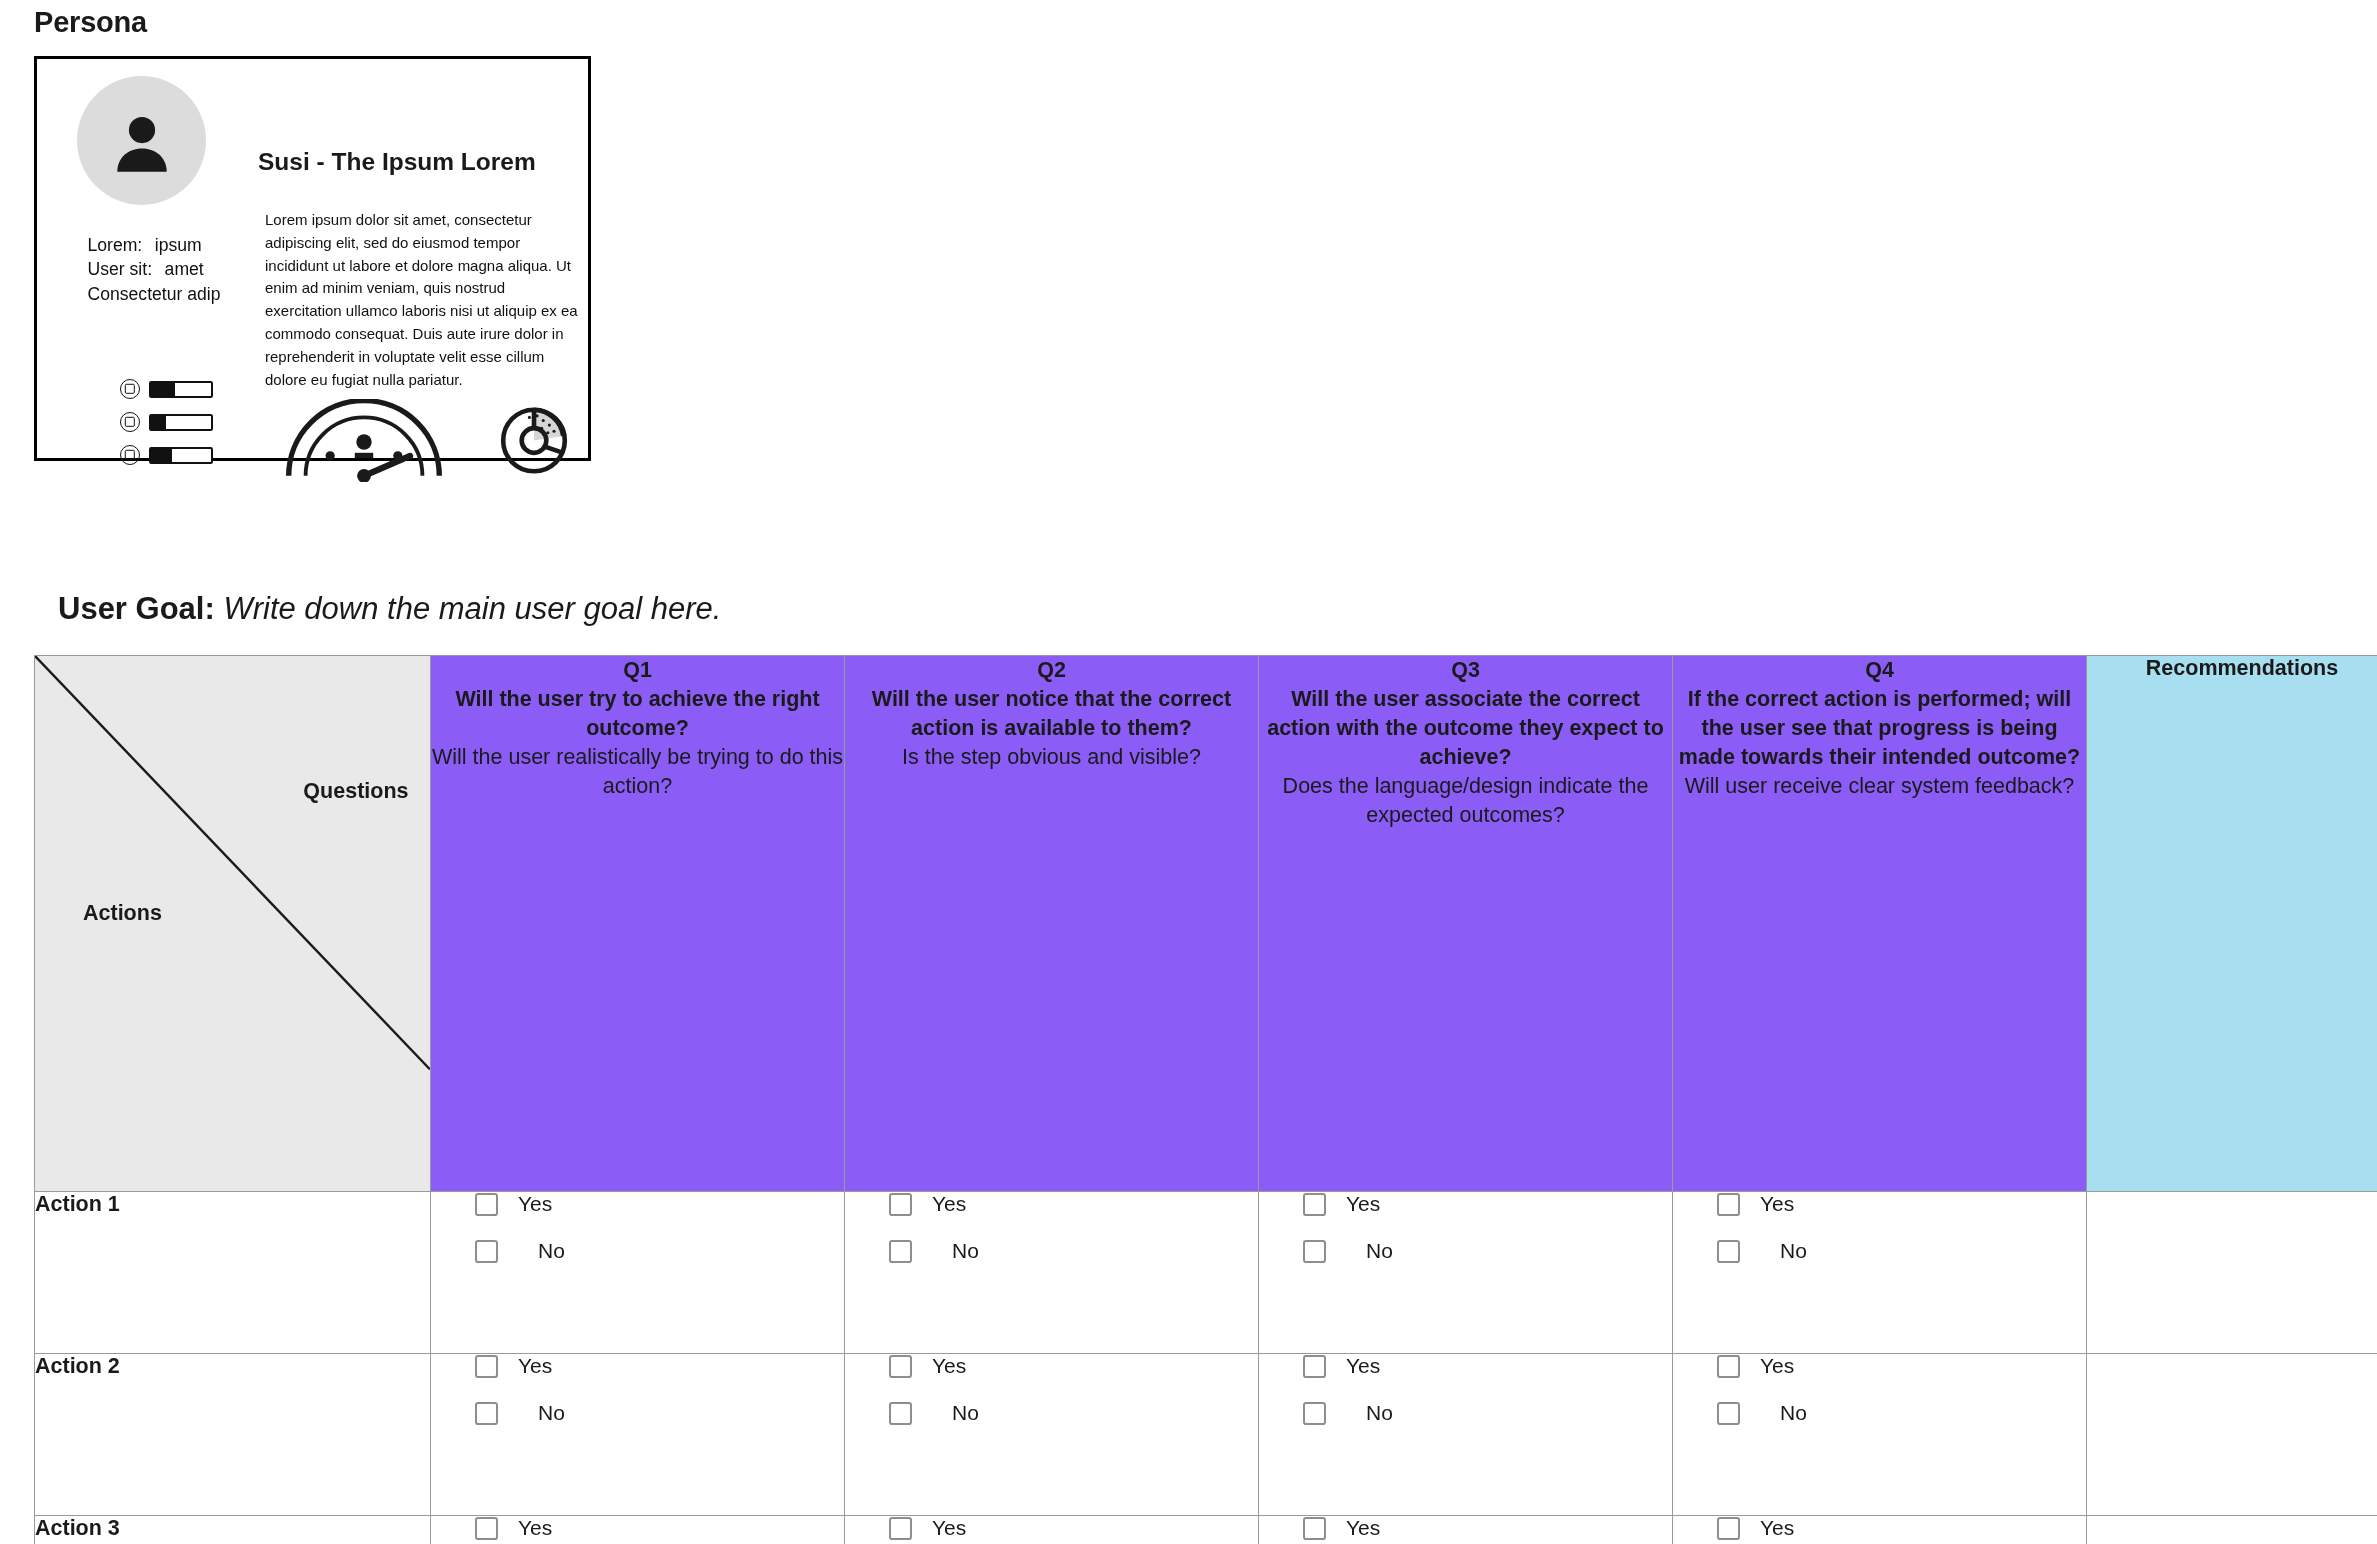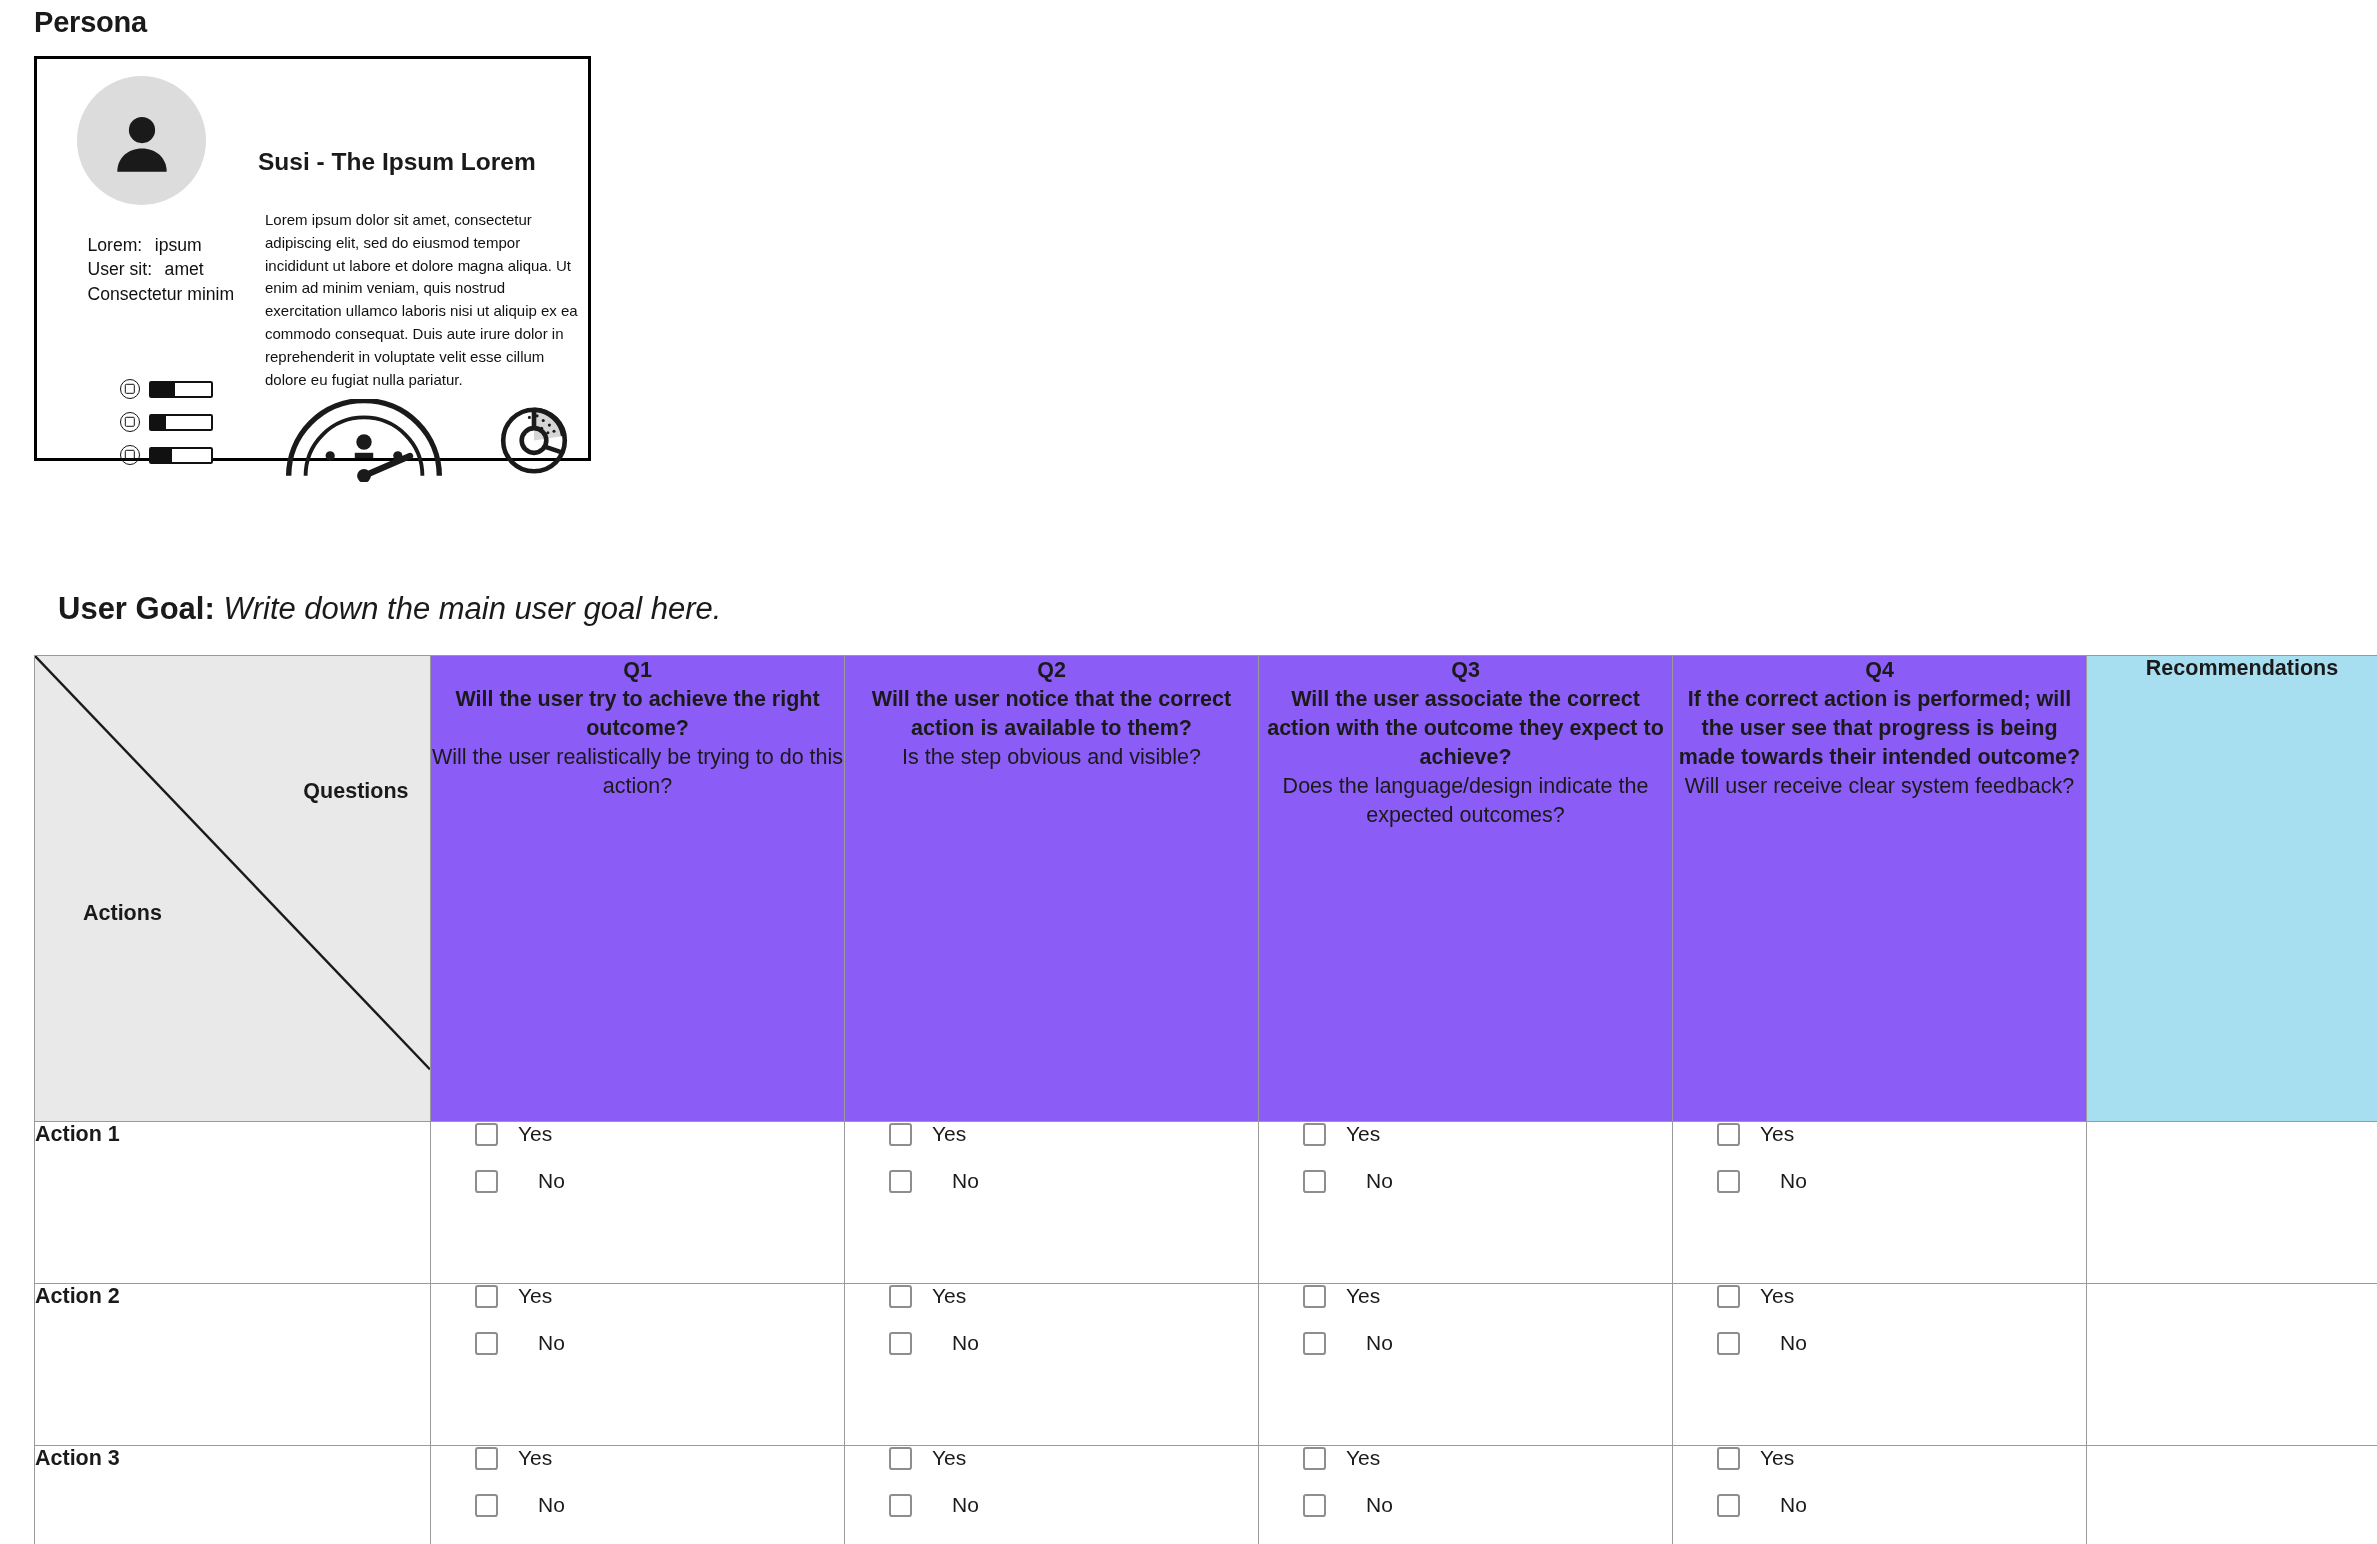--- a/index.html
+++ b/index.html
@@ -121,21 +121,21 @@
     vertical-align: top;
     padding: 0;
   }
   col.c-actions { width: 396px; }
   col.c-q { width: 414px; }
   col.c-rec { width: 311px; }
 
   .hdr-diag {
     background: #e9e9e9;
     position: relative;
-    height: 466px;
+    height: 536px;
   }
   .hdr-diag .diag-line {
     position: absolute; inset: 0;
   }
   .hdr-diag .t-questions {
     position: absolute; right: 21.5px; top: 123px;
     font-size: 21.5px; font-weight: bold;
   }
   .hdr-diag .t-actions {
     position: absolute; left: 48px; top: 245px;
@@ -193,21 +193,21 @@
       <div class="persona-attrs">
         <div>
           <span class="k">Lorem:</span>
           <span class="v">ipsum</span>
         </div>
         <div>
           <span class="k">User sit:</span>
           <span class="v">amet</span>
         </div>
         <div>
-          <span class="k">Consectetur minim</span>
+          <span class="k">Consectetur adip</span>
           <span class="v"></span>
         </div>
       </div>
     </div>
 
     <div class="persona-name">Susi - The Ipsum Lorem</div>
     <div class="persona-body">Lorem ipsum dolor sit amet, consectetur adipiscing elit, sed do eiusmod tempor incididunt ut labore et dolore magna aliqua. Ut enim ad minim veniam, quis nostrud exercitation ullamco laboris nisi ut aliquip ex ea commodo consequat. Duis aute irure dolor in reprehenderit in voluptate velit esse cillum dolore eu fugiat nulla pariatur.</div>
 
     <div class="bars">
       <div class="bar-row">

